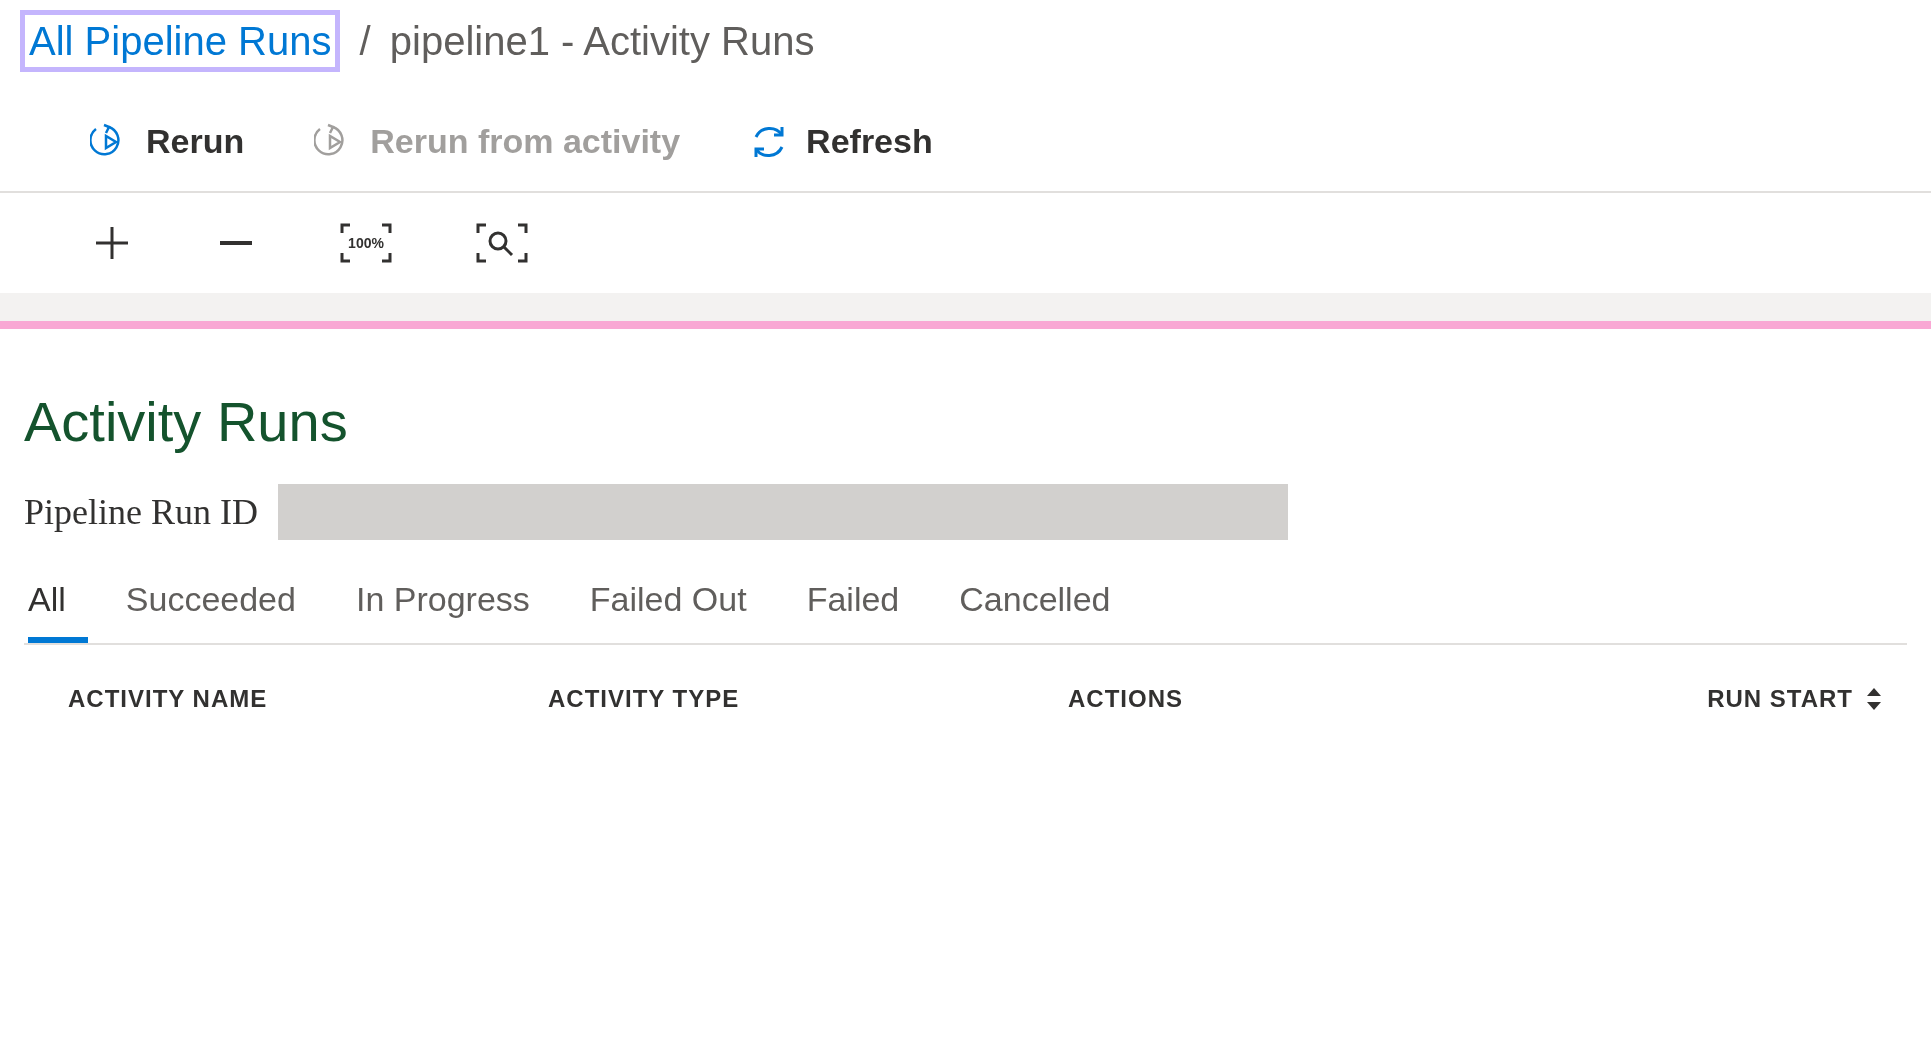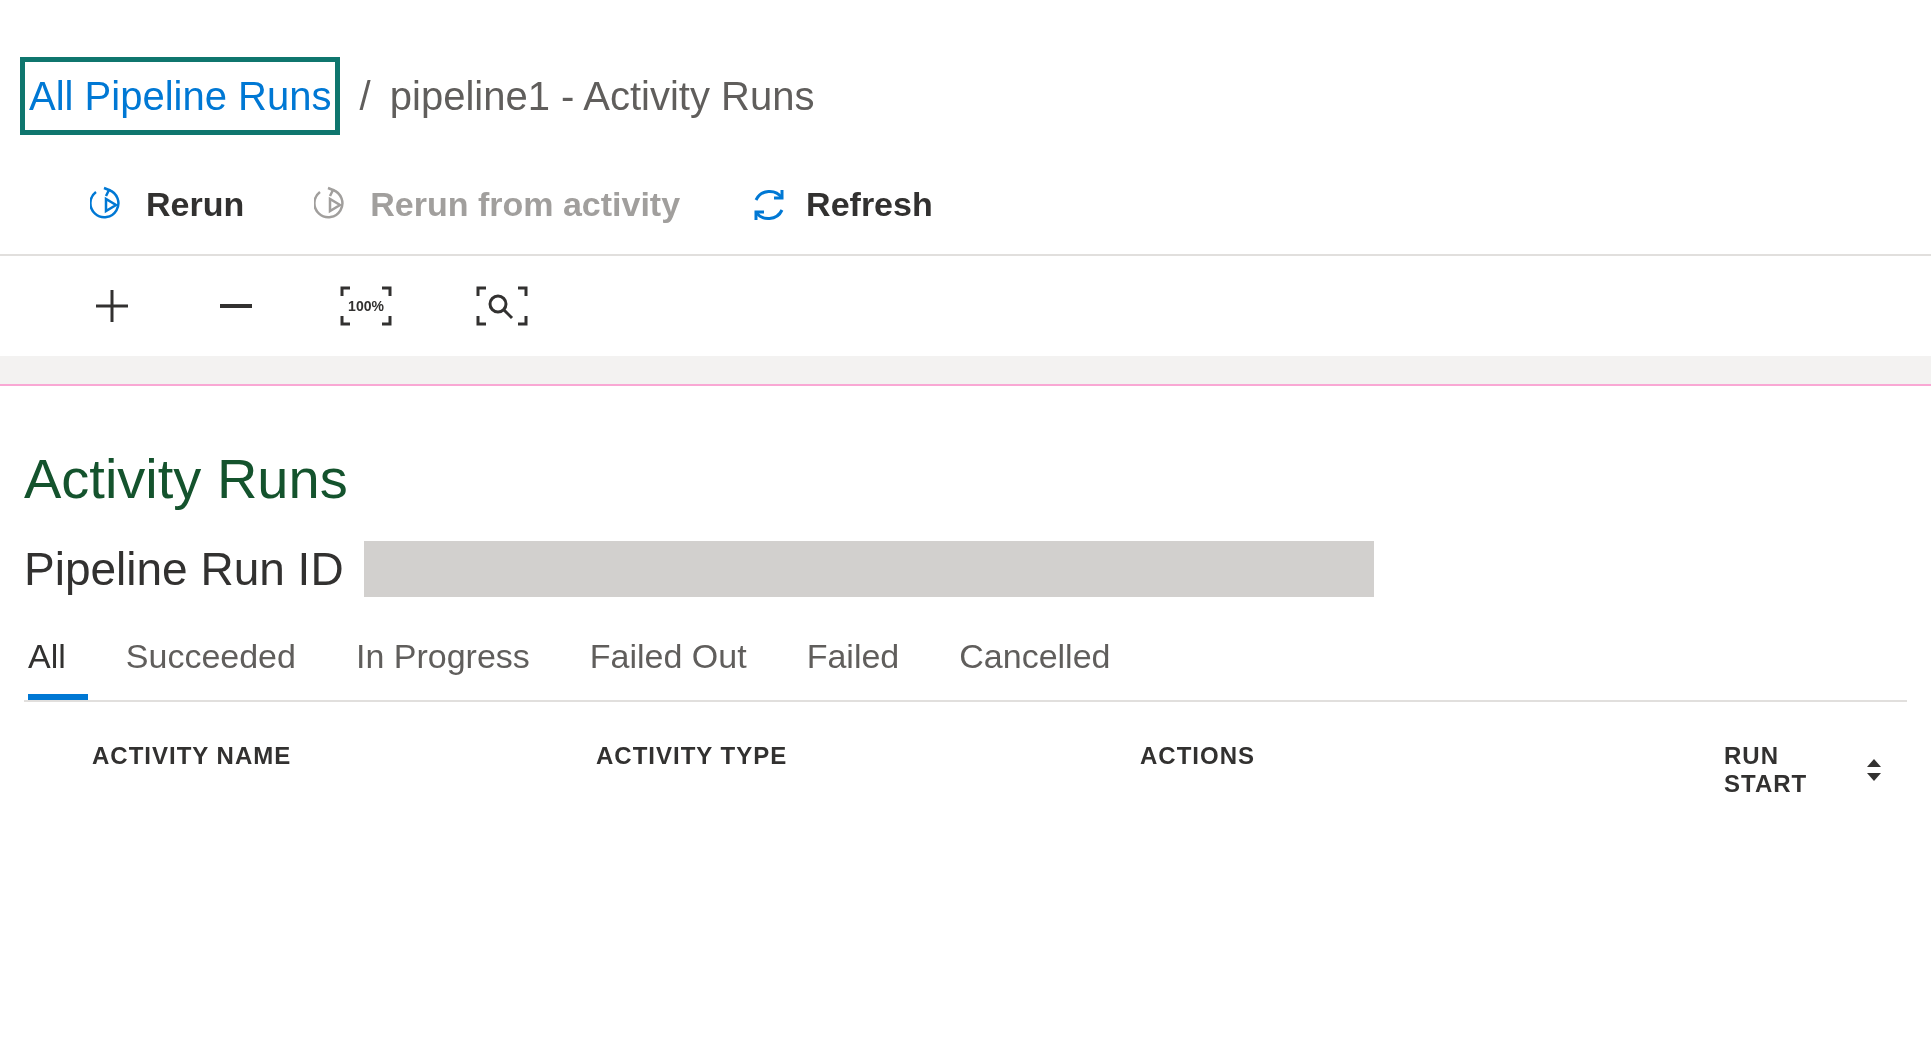--- a/index.html
+++ b/index.html
@@ -14,25 +14,24 @@
 
   
   .breadcrumb {
     padding: 10px 20px 20px 20px;
     font-size: 40px;
     font-weight: 400;
   }
   .breadcrumb a.link {
     color: #0078d4;
     text-decoration: none;
-    border: 5px solid #0f766e;
-    padding: 12px 4px;
+    border: 5px solid #c4b5fd;
+    padding: 4px 4px;
     display: inline-block;
     line-height: 1.1;
-    margin-top: 47px;
   }
   .breadcrumb .slash {
     color: #605e5c;
     margin: 0 8px;
   }
   .breadcrumb .current {
     color: #605e5c;
   }
 
   
@@ -65,21 +64,21 @@
   .cmd.disabled .icon svg path,
   .cmd.disabled .icon svg circle,
   .cmd.disabled .icon svg polyline,
   .cmd.disabled .icon svg polygon {
     stroke: #a19f9d;
     fill: none;
   }
 
   
   .zoom-bar-wrap {
-    border-bottom: 2px solid #f9a8d4;
+    border-bottom: 8px solid #f9a8d4;
   }
   .zoom-bar {
     display: flex;
     align-items: center;
     gap: 80px;
     padding: 28px 20px 28px 90px;
   }
   .zoom-bar .zicon {
     display: inline-flex;
     align-items: center;
@@ -99,23 +98,24 @@
   .section h1 {
     margin: 0 0 30px 0;
     font-size: 56px;
     font-weight: 400;
     color: #14532d;
   }
   .runid-row {
     display: flex;
     align-items: center;
     gap: 20px;
-    font-size: 46px;
+    font-size: 36px;
     color: #323130;
     margin-bottom: 40px;
+    font-family: Liberation Serif, serif;
   }
   .runid-value {
     background: #d2d0ce;
     height: 56px;
     width: 1010px;
   }
 
   
   .status-tabs {
     display: flex;
@@ -146,21 +146,21 @@
 
   
   .table-header {
     display: flex;
     padding: 40px 24px 20px 44px;
     font-size: 24px;
     font-weight: 600;
     letter-spacing: 1px;
     color: #323130;
   }
-  .th { flex: 0 0 auto; margin-left: 24px; }
+  .th { flex: 0 0 auto; }
   .th.name   { width: 480px; }
   .th.type   { width: 520px; }
   .th.actions{ width: 560px; }
   .th.start  {
     flex: 1;
     display: flex;
     align-items: center;
     justify-content: flex-end;
     gap: 12px;
   }

